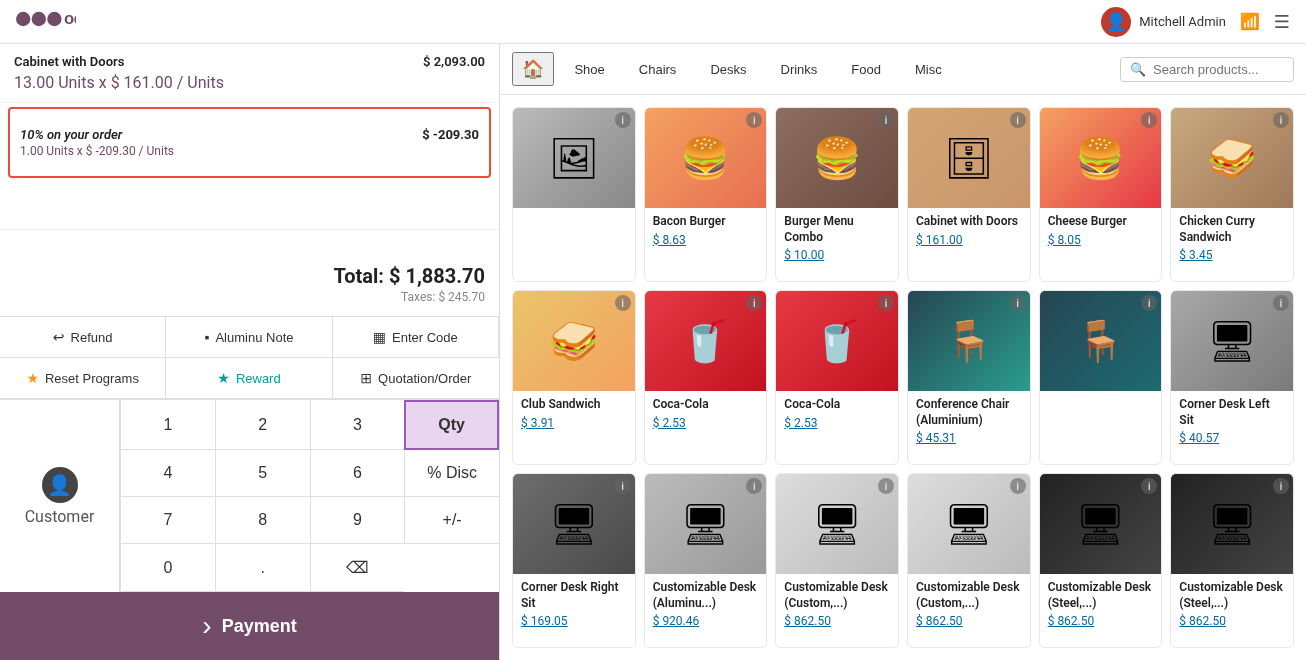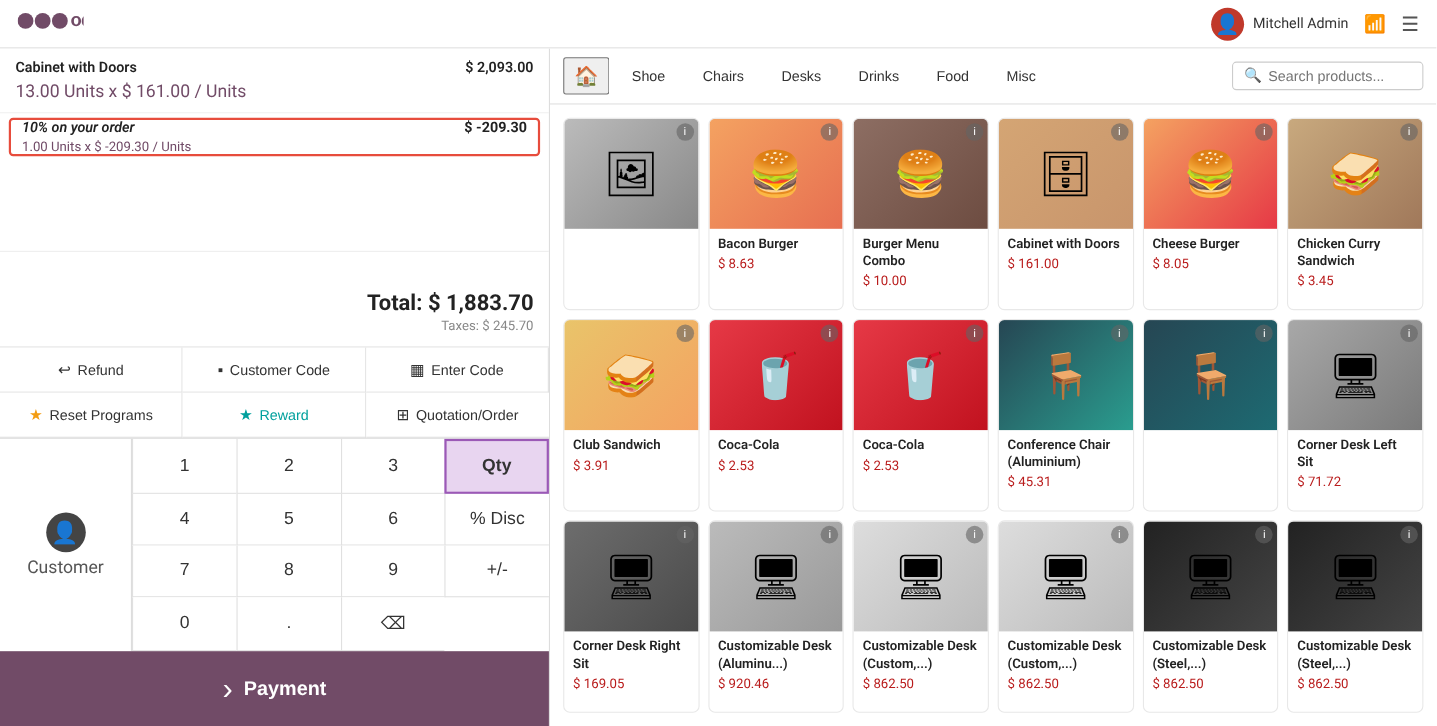--- a/index.html
+++ b/index.html
@@ -63,21 +63,21 @@
     .search-box { margin-left: auto; display: flex; align-items: center; gap: 6px; border: 1px solid #ccc; border-radius: 4px; padding: 4px 10px; }
     .search-icon { color: #777; }
     .search-input { border: none; outline: none; font-size: 13px; color: #999; width: 130px; background: transparent; }
 
     
     .product-grid { flex: 1; overflow-y: auto; display: grid; grid-template-columns: repeat(6, 1fr); gap: 0; padding: 8px; }
     .product-card { border: 1px solid #e8e8e8; border-radius: 6px; overflow: hidden; cursor: pointer; margin: 4px; background: #fff; position: relative; }
     .product-img { width: 100%; height: 100px; object-fit: cover; background: #f5f5f5; display: flex; align-items: center; justify-content: center; font-size: 36px; }
     .product-info { padding: 6px 8px 8px; }
     .product-name { font-size: 12px; font-weight: 600; color: #222; line-height: 1.3; }
-    .product-price { font-size: 12px; color: #b91c1c; margin-top: 3px; }
+    .product-price { font-size: 12px; color: #0369a1; margin-top: 3px; text-decoration: underline; }
     .info-badge { position: absolute; top: 4px; right: 4px; background: rgba(100,100,100,0.6); color: white; border-radius: 50%; width: 16px; height: 16px; font-size: 10px; display: flex; align-items: center; justify-content: center; }
 
     
     .pi-acoustic { background: linear-gradient(135deg, #bbb 0%, #888 100%); }
     .pi-bacon { background: linear-gradient(135deg, #f4a261 0%, #e76f51 100%); }
     .pi-burger-combo { background: linear-gradient(135deg, #8d6e63 0%, #6d4c41 100%); }
     .pi-cabinet { background: linear-gradient(135deg, #d4a574 0%, #c8956c 100%); }
     .pi-cheese { background: linear-gradient(135deg, #f4a261 0%, #e63946 100%); }
     .pi-chicken { background: linear-gradient(135deg, #c8a97e 0%, #a0785a 100%); }
     .pi-club { background: linear-gradient(135deg, #e9c46a 0%, #f4a261 100%); }
@@ -123,21 +123,21 @@
 
     <div class="order-lines">
       <div class="order-line">
         <div class="order-line-left">
           <div class="product-name">Cabinet with Doors</div>
           <div class="product-detail">13.00  Units x $ 161.00 / Units</div>
         </div>
         <div class="order-line-right">$ 2,093.00</div>
       </div>
 
-      <div style="border: 2px solid #e74c3c; margin: 4px 8px; border-radius: 4px; display: flex; justify-content: space-between; align-items: flex-start; padding: 0 10px; gap: 35px;">
+      <div style="border: 2px solid #e74c3c; margin: 4px 8px; border-radius: 4px; display: flex; justify-content: space-between; align-items: flex-start; padding: 18px 10px; gap: 35px;">
         <div>
           <div style="font-weight:600; font-style:italic; font-size:13px; color:#222;">10% on your order</div>
           <div style="color:#714B67; font-size:12px; margin-top:2px;">1.00  Units x $ -209.30 / Units</div>
         </div>
         <div style="font-weight:700; font-size:13px; color:#222;">$ -209.30</div>
       </div>
     </div>
 
     <div class="total-section">
       <div class="total-line">
@@ -150,21 +150,21 @@
       </div>
     </div>
 
     <div class="action-buttons">
       <button class="action-btn">
         <span class="btn-icon">↩</span>
         <span>Refund</span>
       </button>
       <button class="action-btn">
         <span class="btn-icon">▪</span>
-        <span>Customer Code</span>
+        <span>Aluminu Note</span>
       </button>
       <button class="action-btn">
         <span class="btn-icon">▦</span>
         <span>Enter Code</span>
       </button>
       <button class="action-btn">
         <span class="btn-icon" style="color:#f39c12;">★</span>
         <span>Reset Programs</span>
       </button>
       <button class="action-btn teal">
@@ -307,21 +307,21 @@
           <div class="info-badge">i</div>
         </div>
         <div class="product-card">
           <div class="product-img pi-conf-st" style="font-size: 40px; display: flex; align-items: center; justify-content: center;">🪑</div>
           <div class="info-badge">i</div>
         </div>
         <div class="product-card">
           <div class="product-img pi-corner-l" style="font-size: 40px; display: flex; align-items: center; justify-content: center;">🖥</div>
           <div class="product-info">
             <div class="product-name">Corner Desk Left Sit</div>
-            <div class="product-price">$ 71.72</div>
+            <div class="product-price">$ 40.57</div>
           </div>
           <div class="info-badge">i</div>
         </div>
         <div class="product-card">
           <div class="product-img pi-corner-r" style="font-size: 40px; display: flex; align-items: center; justify-content: center;">🖥</div>
           <div class="product-info">
             <div class="product-name">Corner Desk Right Sit</div>
             <div class="product-price">$ 169.05</div>
           </div>
           <div class="info-badge">i</div>

